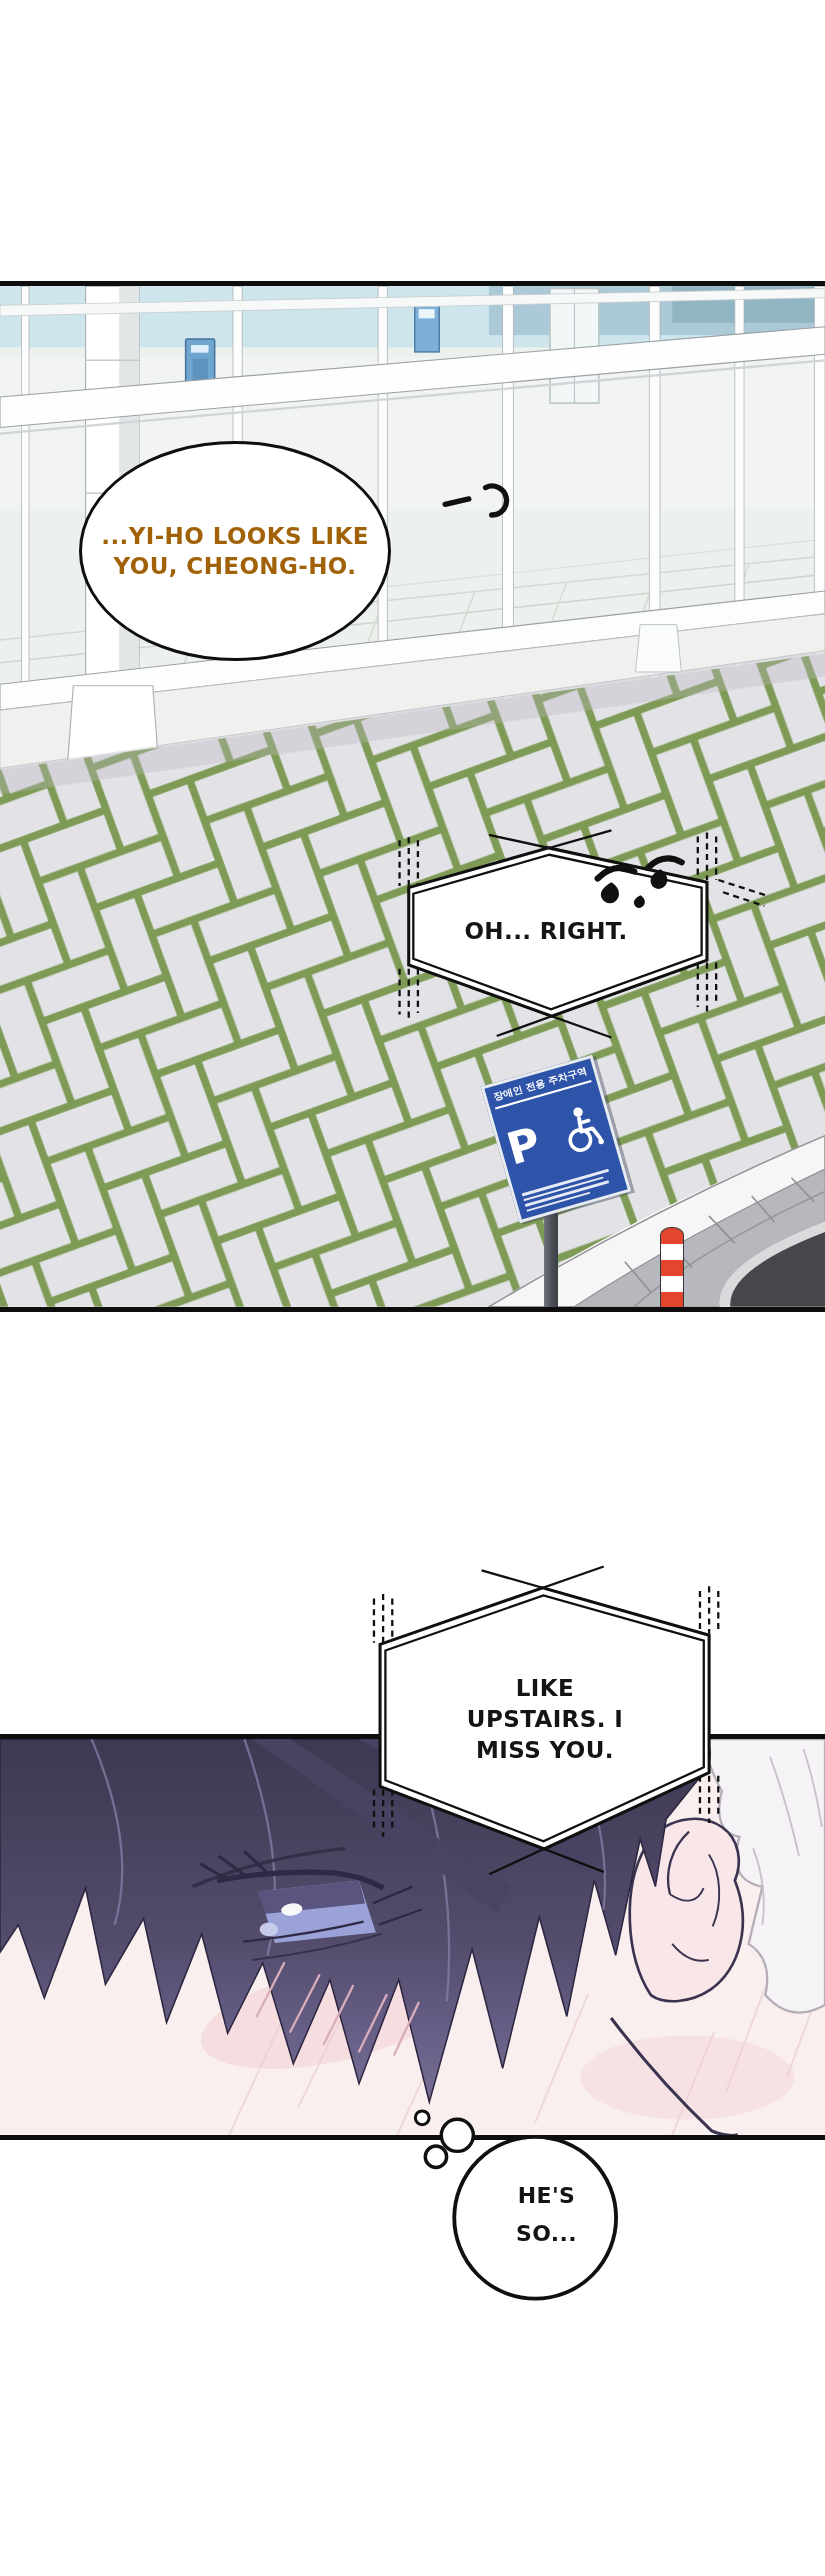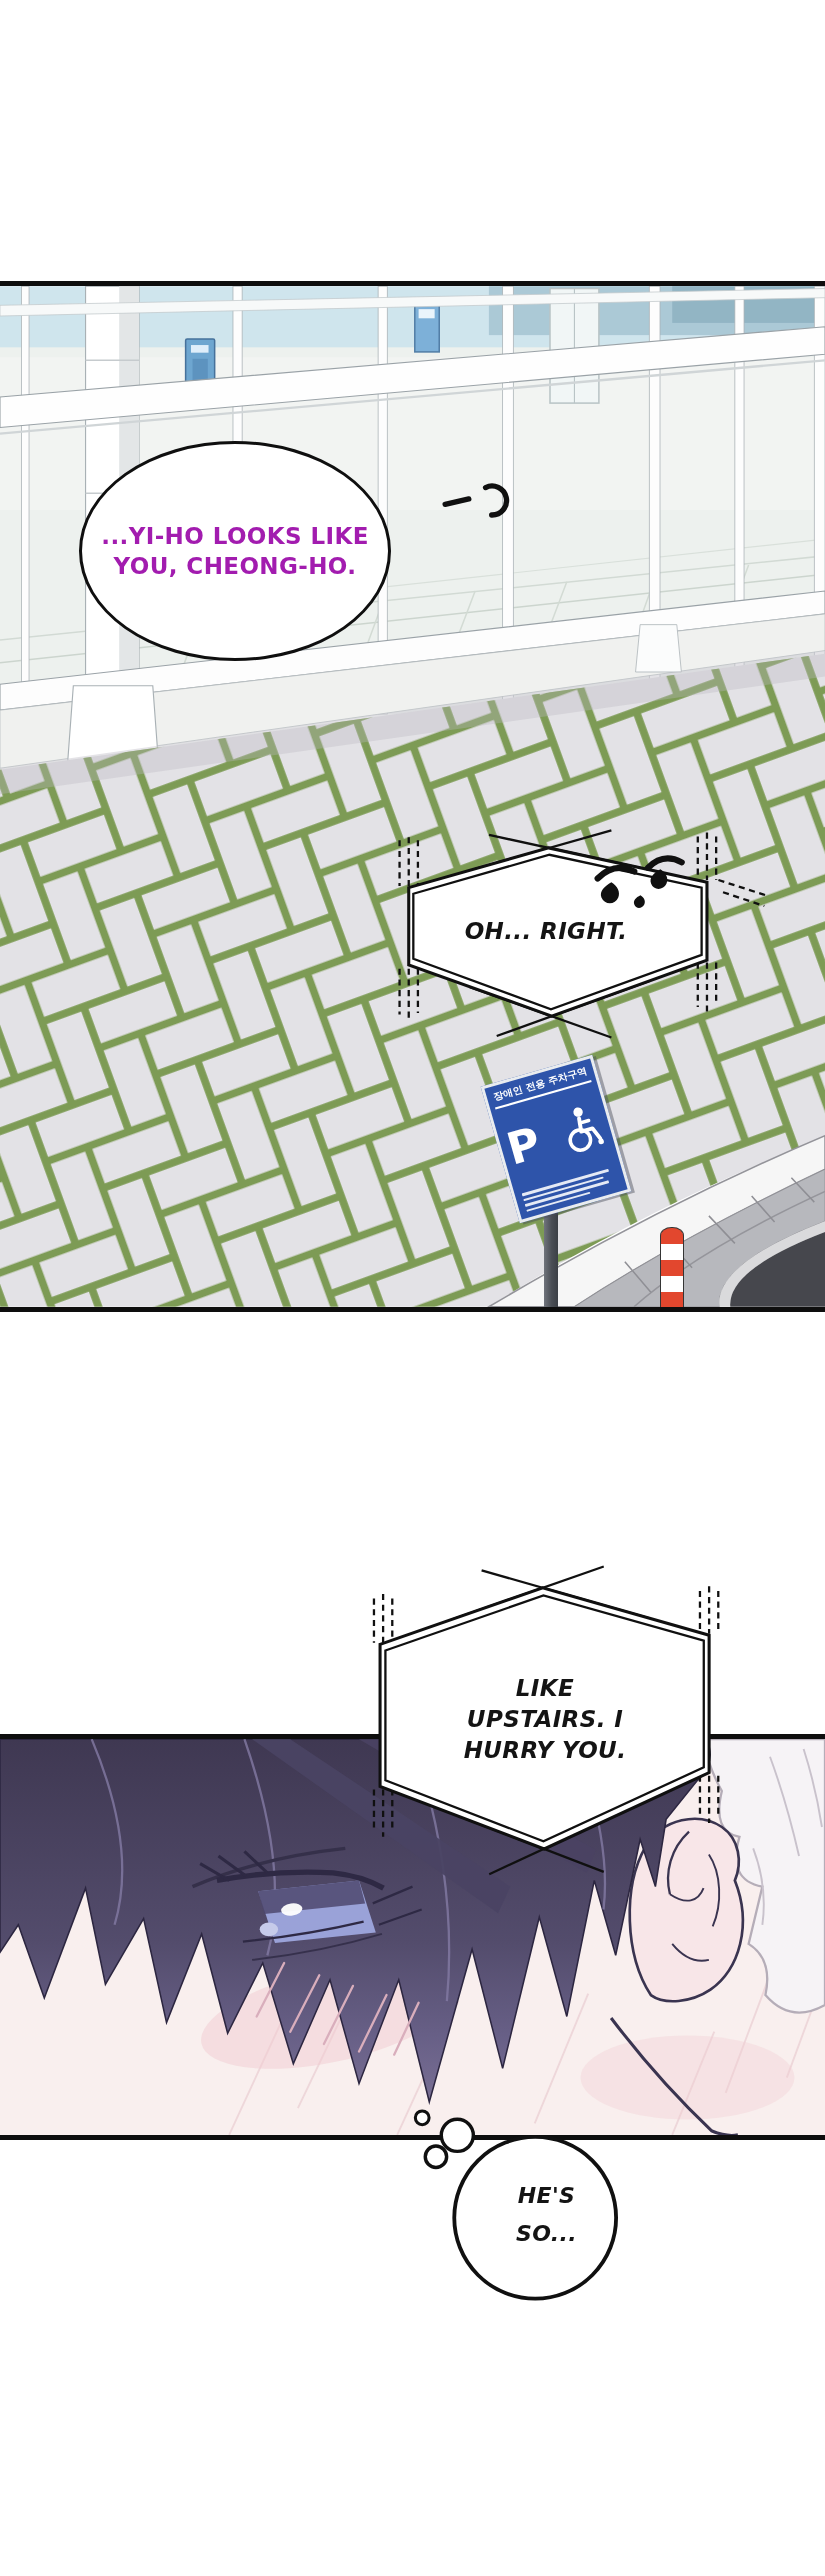--- a/index.html
+++ b/index.html
@@ -3,27 +3,27 @@
 <meta charset="utf-8">
 <style>
   html,body{margin:0;padding:0;background:#ffffff;}
   .page{position:relative;width:825px;height:2576px;background:#ffffff;overflow:hidden;
         font-family:"DejaVu Sans",sans-serif;}
   .panel{position:absolute;left:0;width:825px;overflow:hidden;z-index:0;background:#fff;}
   .bar{position:absolute;left:0;width:825px;height:5.3px;background:#0e0e0e;z-index:2;}
   .overlay{position:absolute;z-index:3;}
   .txt{position:absolute;z-index:4;color:#141414;font-weight:bold;text-align:center;
        display:flex;flex-direction:column;justify-content:center;align-items:center;
-       letter-spacing:0.4px;font-style:italic;}
+       letter-spacing:0.4px;}
   .txt span{display:block;white-space:nowrap;}
   
   .ellipse-bubble{position:absolute;left:79px;top:441px;width:306px;height:214px;
        background:#fff;border:3.8px solid #0f0f0f;border-radius:50%;z-index:3;
        display:flex;flex-direction:column;justify-content:center;align-items:center;}
-  .ellipse-bubble .txt-in{color:#a21caf;font-weight:bold;font-size:23px;line-height:30px;
+  .ellipse-bubble .txt-in{color:#a16207;font-weight:bold;font-size:23px;line-height:30px;
        text-align:center;letter-spacing:0.4px;}
   
   .sign{position:absolute;left:498px;top:1068px;width:116px;height:142px;z-index:3;
         background:#2e54aa;border:3.8px solid #e9ecef;box-sizing:border-box;
         box-shadow:3.1px 2.3px 0 rgba(70,76,88,.45);transform:rotate(-16deg);
         display:flex;flex-direction:column;}
   .sign-title{color:#fff;font-size:10px;font-weight:bold;text-align:center;margin-top:3.8px;
         letter-spacing:0;transform:scaleY(.95);}
   .sign-divider{height:2.3px;background:#fff;margin:3.1px 5.3px 0 5.3px;}
   .sign-row{flex:1;display:flex;align-items:center;justify-content:space-between;padding:0 6.1px;}
@@ -295,21 +295,21 @@
           <line x1="928" y1="2324" x2="928" y2="2386"></line>
           <line x1="940" y1="2324" x2="940" y2="2378"></line>
       </g>
     </g>
     <polygon points="497,2152 710,2078 928,2140 928,2320 712,2420 497,2338" fill="#ffffff" stroke="#101010" stroke-width="4"></polygon>
     <polygon points="504,2160 711,2088 921,2147 921,2313 711,2410 504,2330" fill="none" stroke="#101010" stroke-width="3"></polygon>
   </svg>
   <div class="txt" style="left:413px;top:1664px;width:264px;height:111px;font-size:23px;line-height:31px;">
     <span>LIKE</span>
     <span>UPSTAIRS. I</span>
-    <span>HURRY YOU.</span>
+    <span>MISS YOU.</span>
   </div>
 
   <svg class="overlay" style="left:409px;top:2101px;" width="260" height="229" viewBox="535 2750 340 300">
     <circle cx="598" cy="2795" r="21" fill="#ffffff" stroke="#101010" stroke-width="4.5"></circle>
     <circle cx="570" cy="2823" r="14" fill="#ffffff" stroke="#101010" stroke-width="4.5"></circle>
     <circle cx="700" cy="2903" r="106" fill="#ffffff" stroke="#101010" stroke-width="5"></circle>
     <circle cx="700" cy="2903" r="102" fill="#ffffff"></circle>
     <circle cx="552" cy="2772" r="9" fill="#ffffff" stroke="#101010" stroke-width="4"></circle>
   </svg>
   <div class="txt" style="left:470px;top:2173px;width:153px;height:84px;font-size:22px;line-height:38px;">

